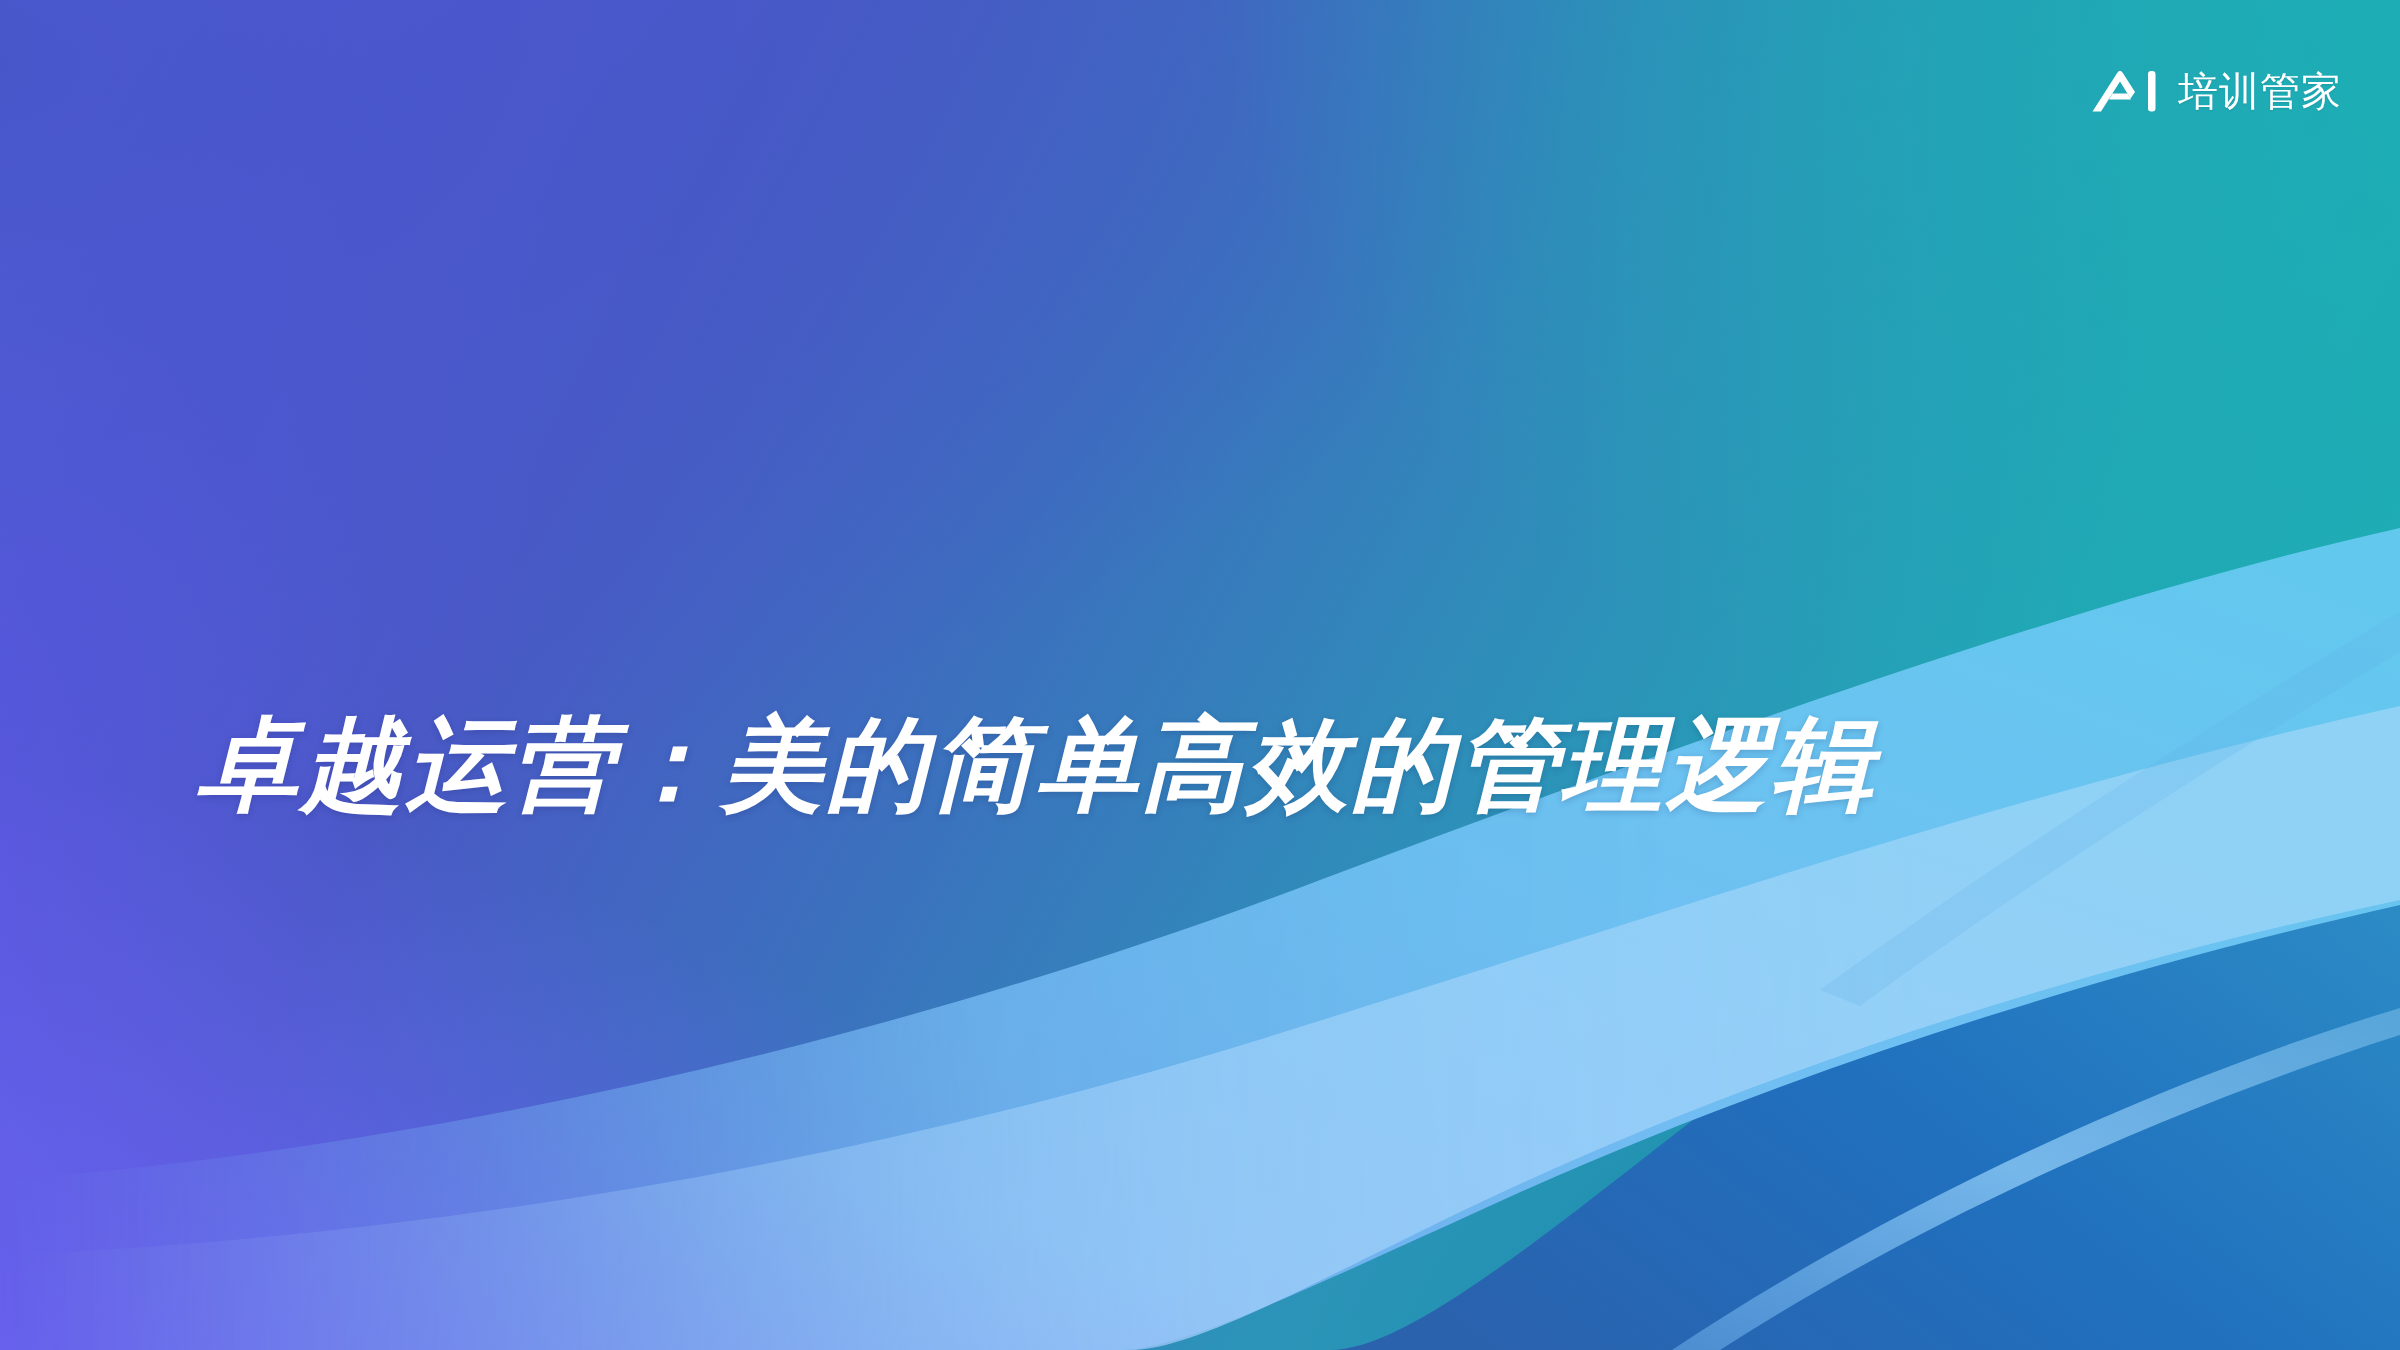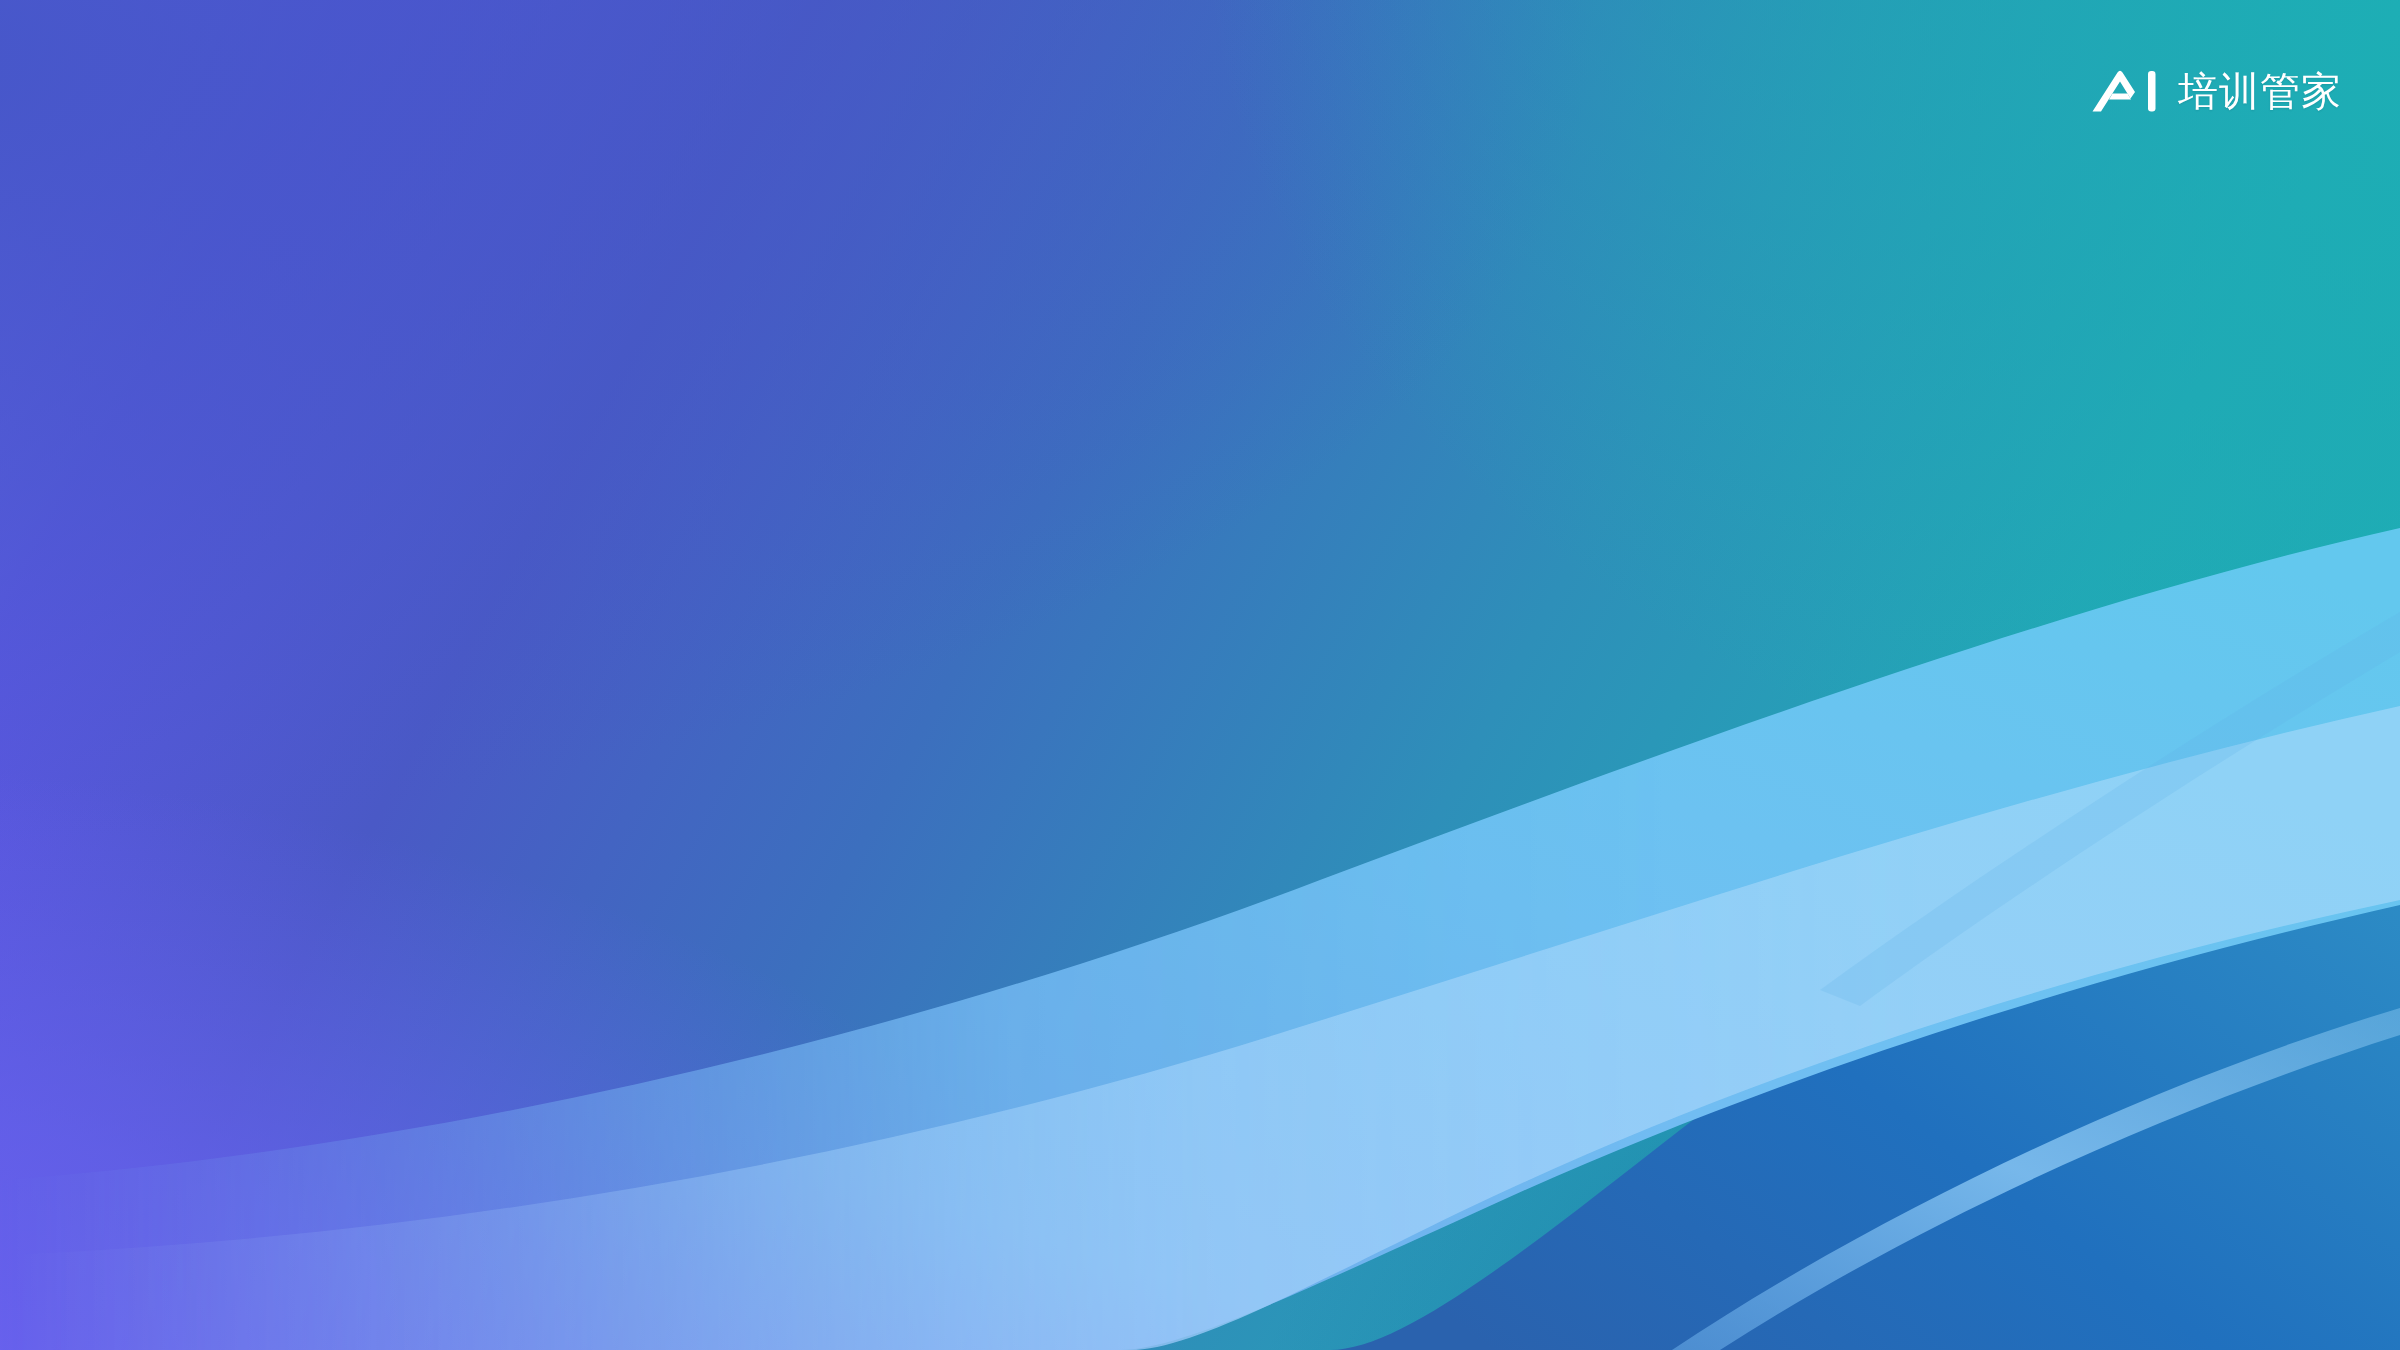--- a/index.html
+++ b/index.html
@@ -199,14 +199,15 @@
     <svg class="logo-mark" viewBox="0 0 78 46" aria-hidden="true">
 
       <path d="M3.5 43.5 L28.5 4.5 Q31 1 33.5 4.5 L46 24 L41.5 30.5 L31 13.5 L12 43.5 Z" fill="#ffffff"></path>
       <path d="M20 31.5 L42 31.5 L38.5 25.5 L23.5 25.5 Z" fill="#ffffff"></path>
 
       <rect x="59" y="3" width="7.5" height="40.5" rx="3.2" fill="#ffffff"></rect>
     </svg>
     <span class="logo-text">培训管家</span>
   </div>
 
+  <h1 class="title">卓越运营：美的简单高效的管理逻辑</h1>
 
 </div>
 
 </body></html>

